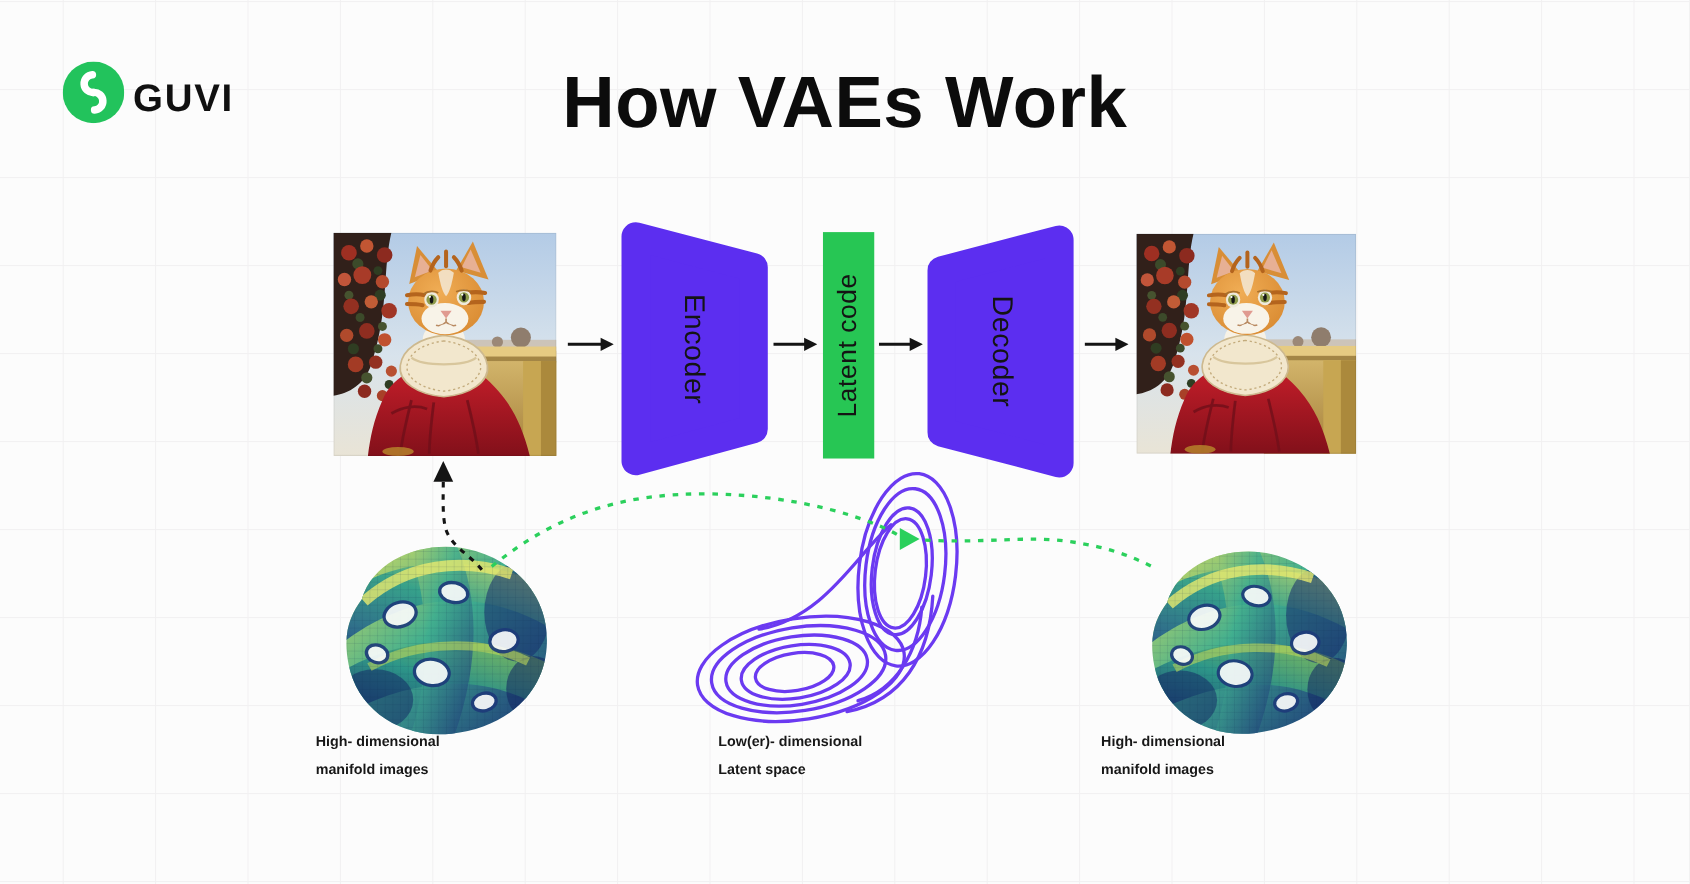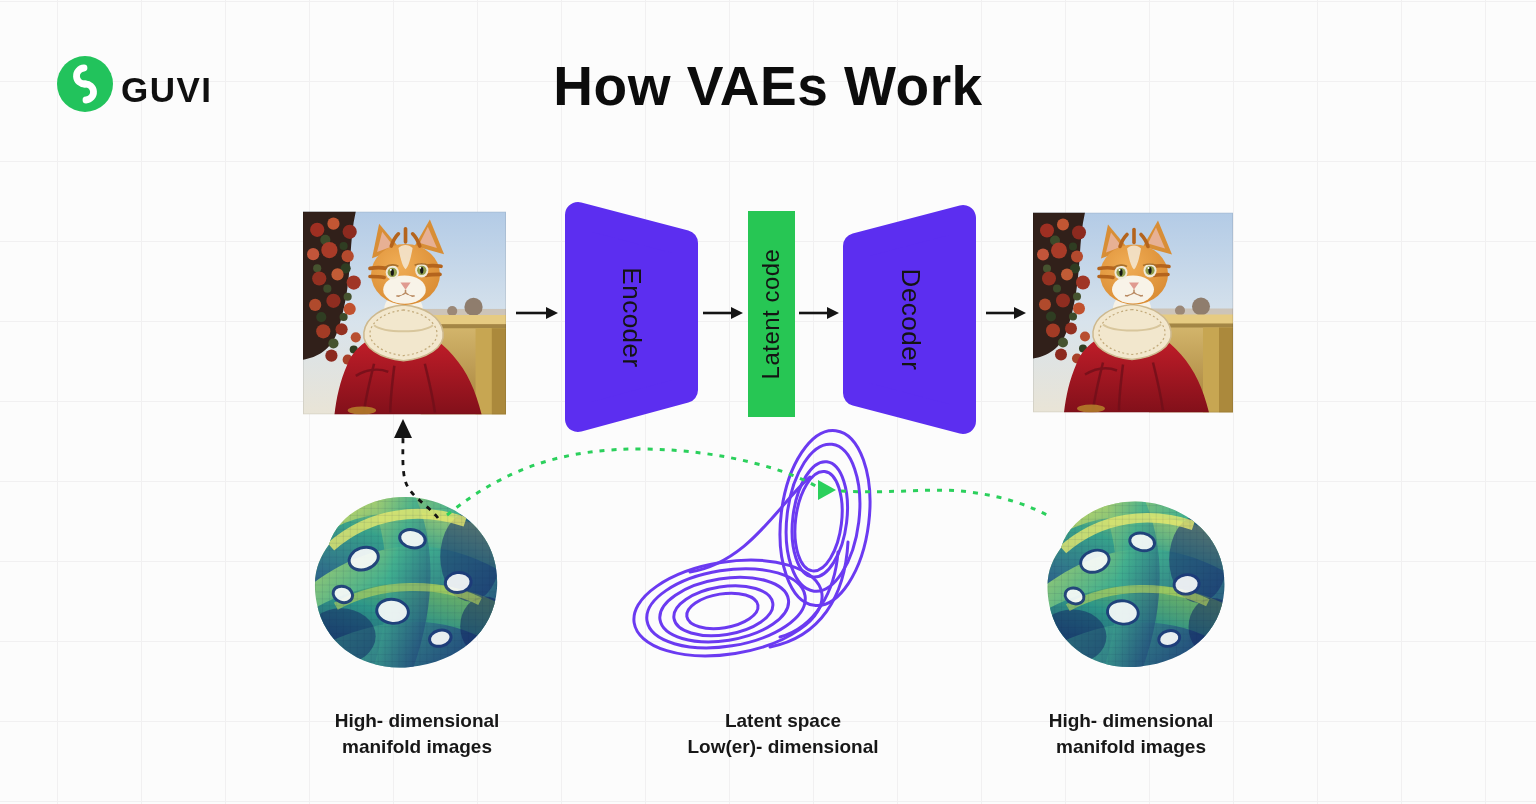--- a/index.html
+++ b/index.html
@@ -10,26 +10,26 @@
       linear-gradient(#f1f0f1 1px, transparent 1px),
       linear-gradient(90deg, #f1f0f1 1px, transparent 1px);
     background-size:84px 80px, 84px 80px;
     background-position:0 1px, 57px 0;
     font-family:"Liberation Sans", sans-serif;
     color:#121212;
   }
   .abs{position:absolute;}
   .logo-circle{left:57px;top:56px;width:56px;height:56px;}
   .logo-text{left:121px;top:70px;font-size:35px;font-weight:800;letter-spacing:1.5px;color:#101010;}
-  .title{left:0;right:0;top:54px;text-align:center;font-size:55px;font-weight:800;letter-spacing:.5px;color:#0c0c0c;}
+  .title{left:0;right:0;top:54px;text-align:center;font-size:66px;font-weight:800;letter-spacing:.5px;color:#0c0c0c;}
   .block-label{display:flex;align-items:center;justify-content:center;pointer-events:none;}
   .block-label span{white-space:nowrap;font-size:26px;font-weight:500;color:#141414;letter-spacing:.5px;}
   .rot-cw span{transform:rotate(90deg);}
   .rot-ccw span{transform:rotate(-90deg);}
-  .caption{top:708px;width:260px;text-align:center;font-size:19px;line-height:26px;font-weight:600;color:#171717;}
+  .caption{top:661px;width:260px;font-size:13px;line-height:26px;font-weight:600;color:#171717;}
   .overlay{left:0;top:0;pointer-events:none;}
   svg{display:block;}
   .defs-holder{position:absolute;width:0;height:0;overflow:hidden;}
 </style>
 </head>
 <body>
 
 <div class="canvas">
 
   <svg class="defs-holder" aria-hidden="true">
@@ -285,21 +285,21 @@
     <g>
       <path d="M841,491 C893,494 935,487 970,492 C1006,497 1028,505 1051,517" fill="none" stroke-width="3" stroke-dasharray="5 7" stroke="#2bd05c"></path>
     </g>
   </svg>
 
   <div class="abs caption" style="left:287px;">
     <span style="display:block">High- dimensional</span>
     <span style="display:block">manifold images</span>
   </div>
   <div class="abs caption" style="left:653px;">
+    <span style="display:block">Low(er)- dimensional</span>
     <span style="display:block">Latent space</span>
-    <span style="display:block">Low(er)- dimensional</span>
   </div>
   <div class="abs caption" style="left:1001px;">
     <span style="display:block">High- dimensional</span>
     <span style="display:block">manifold images</span>
   </div>
 
 </div>
 
 </body></html>

